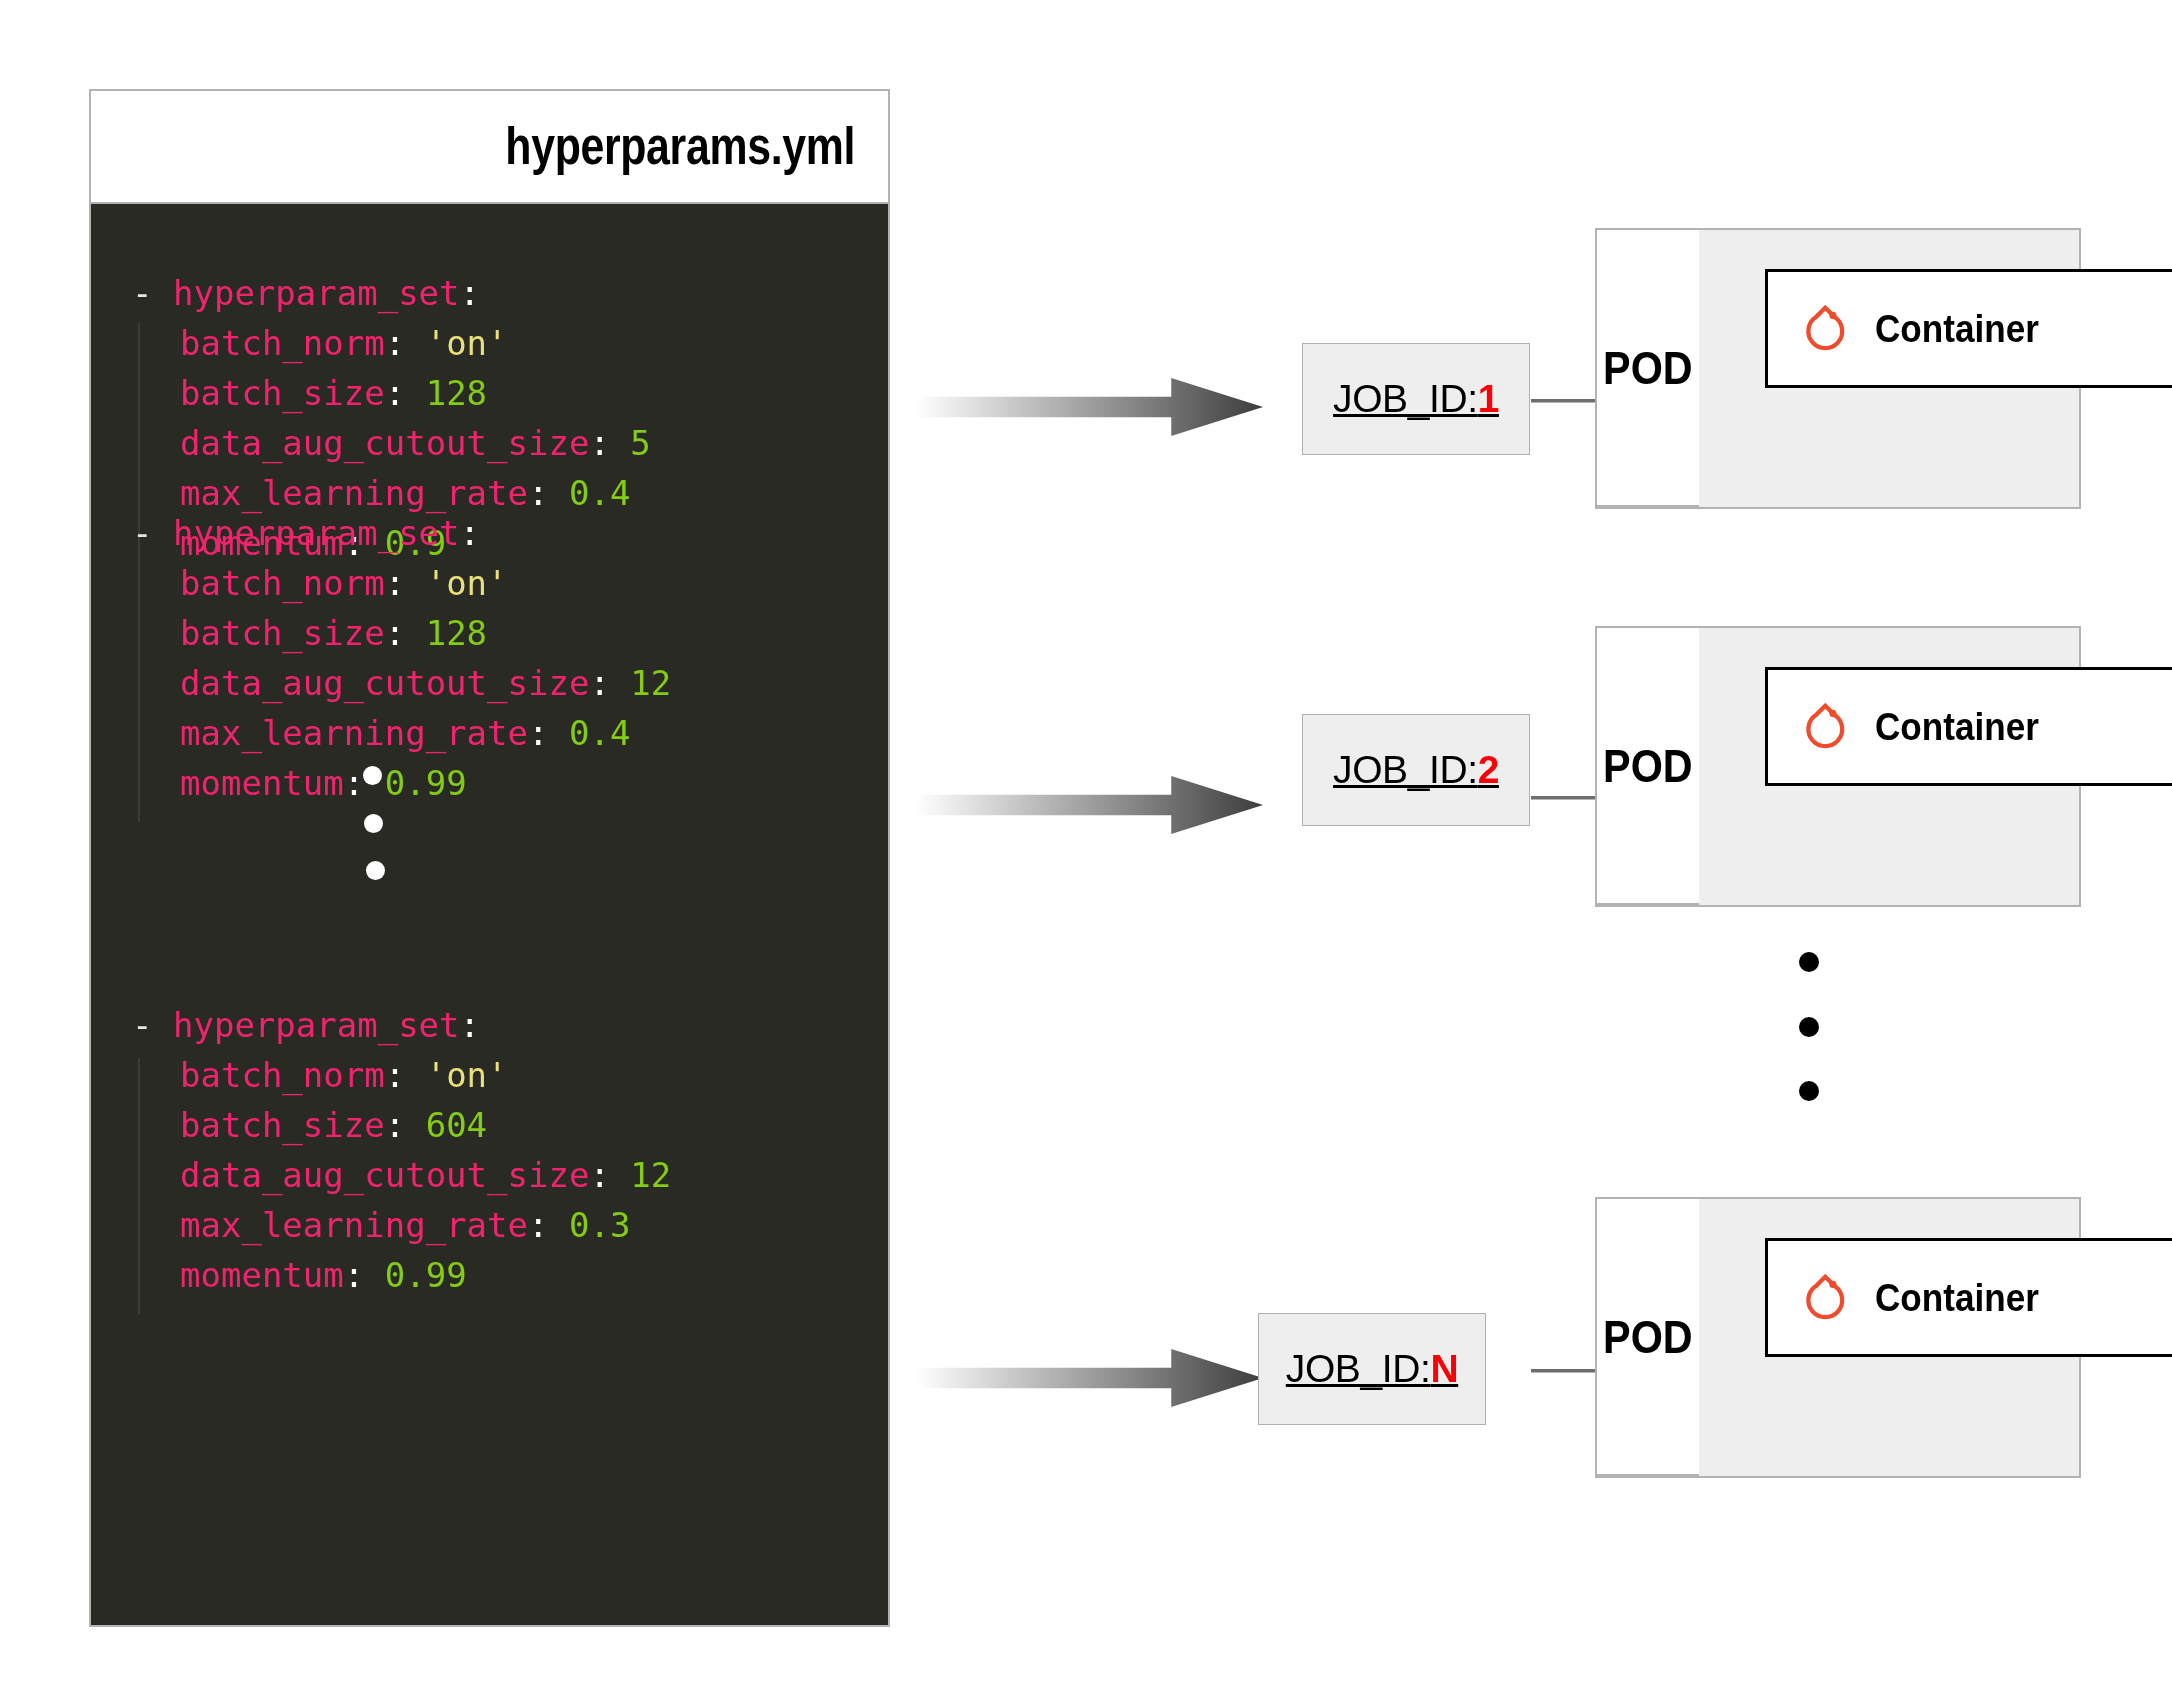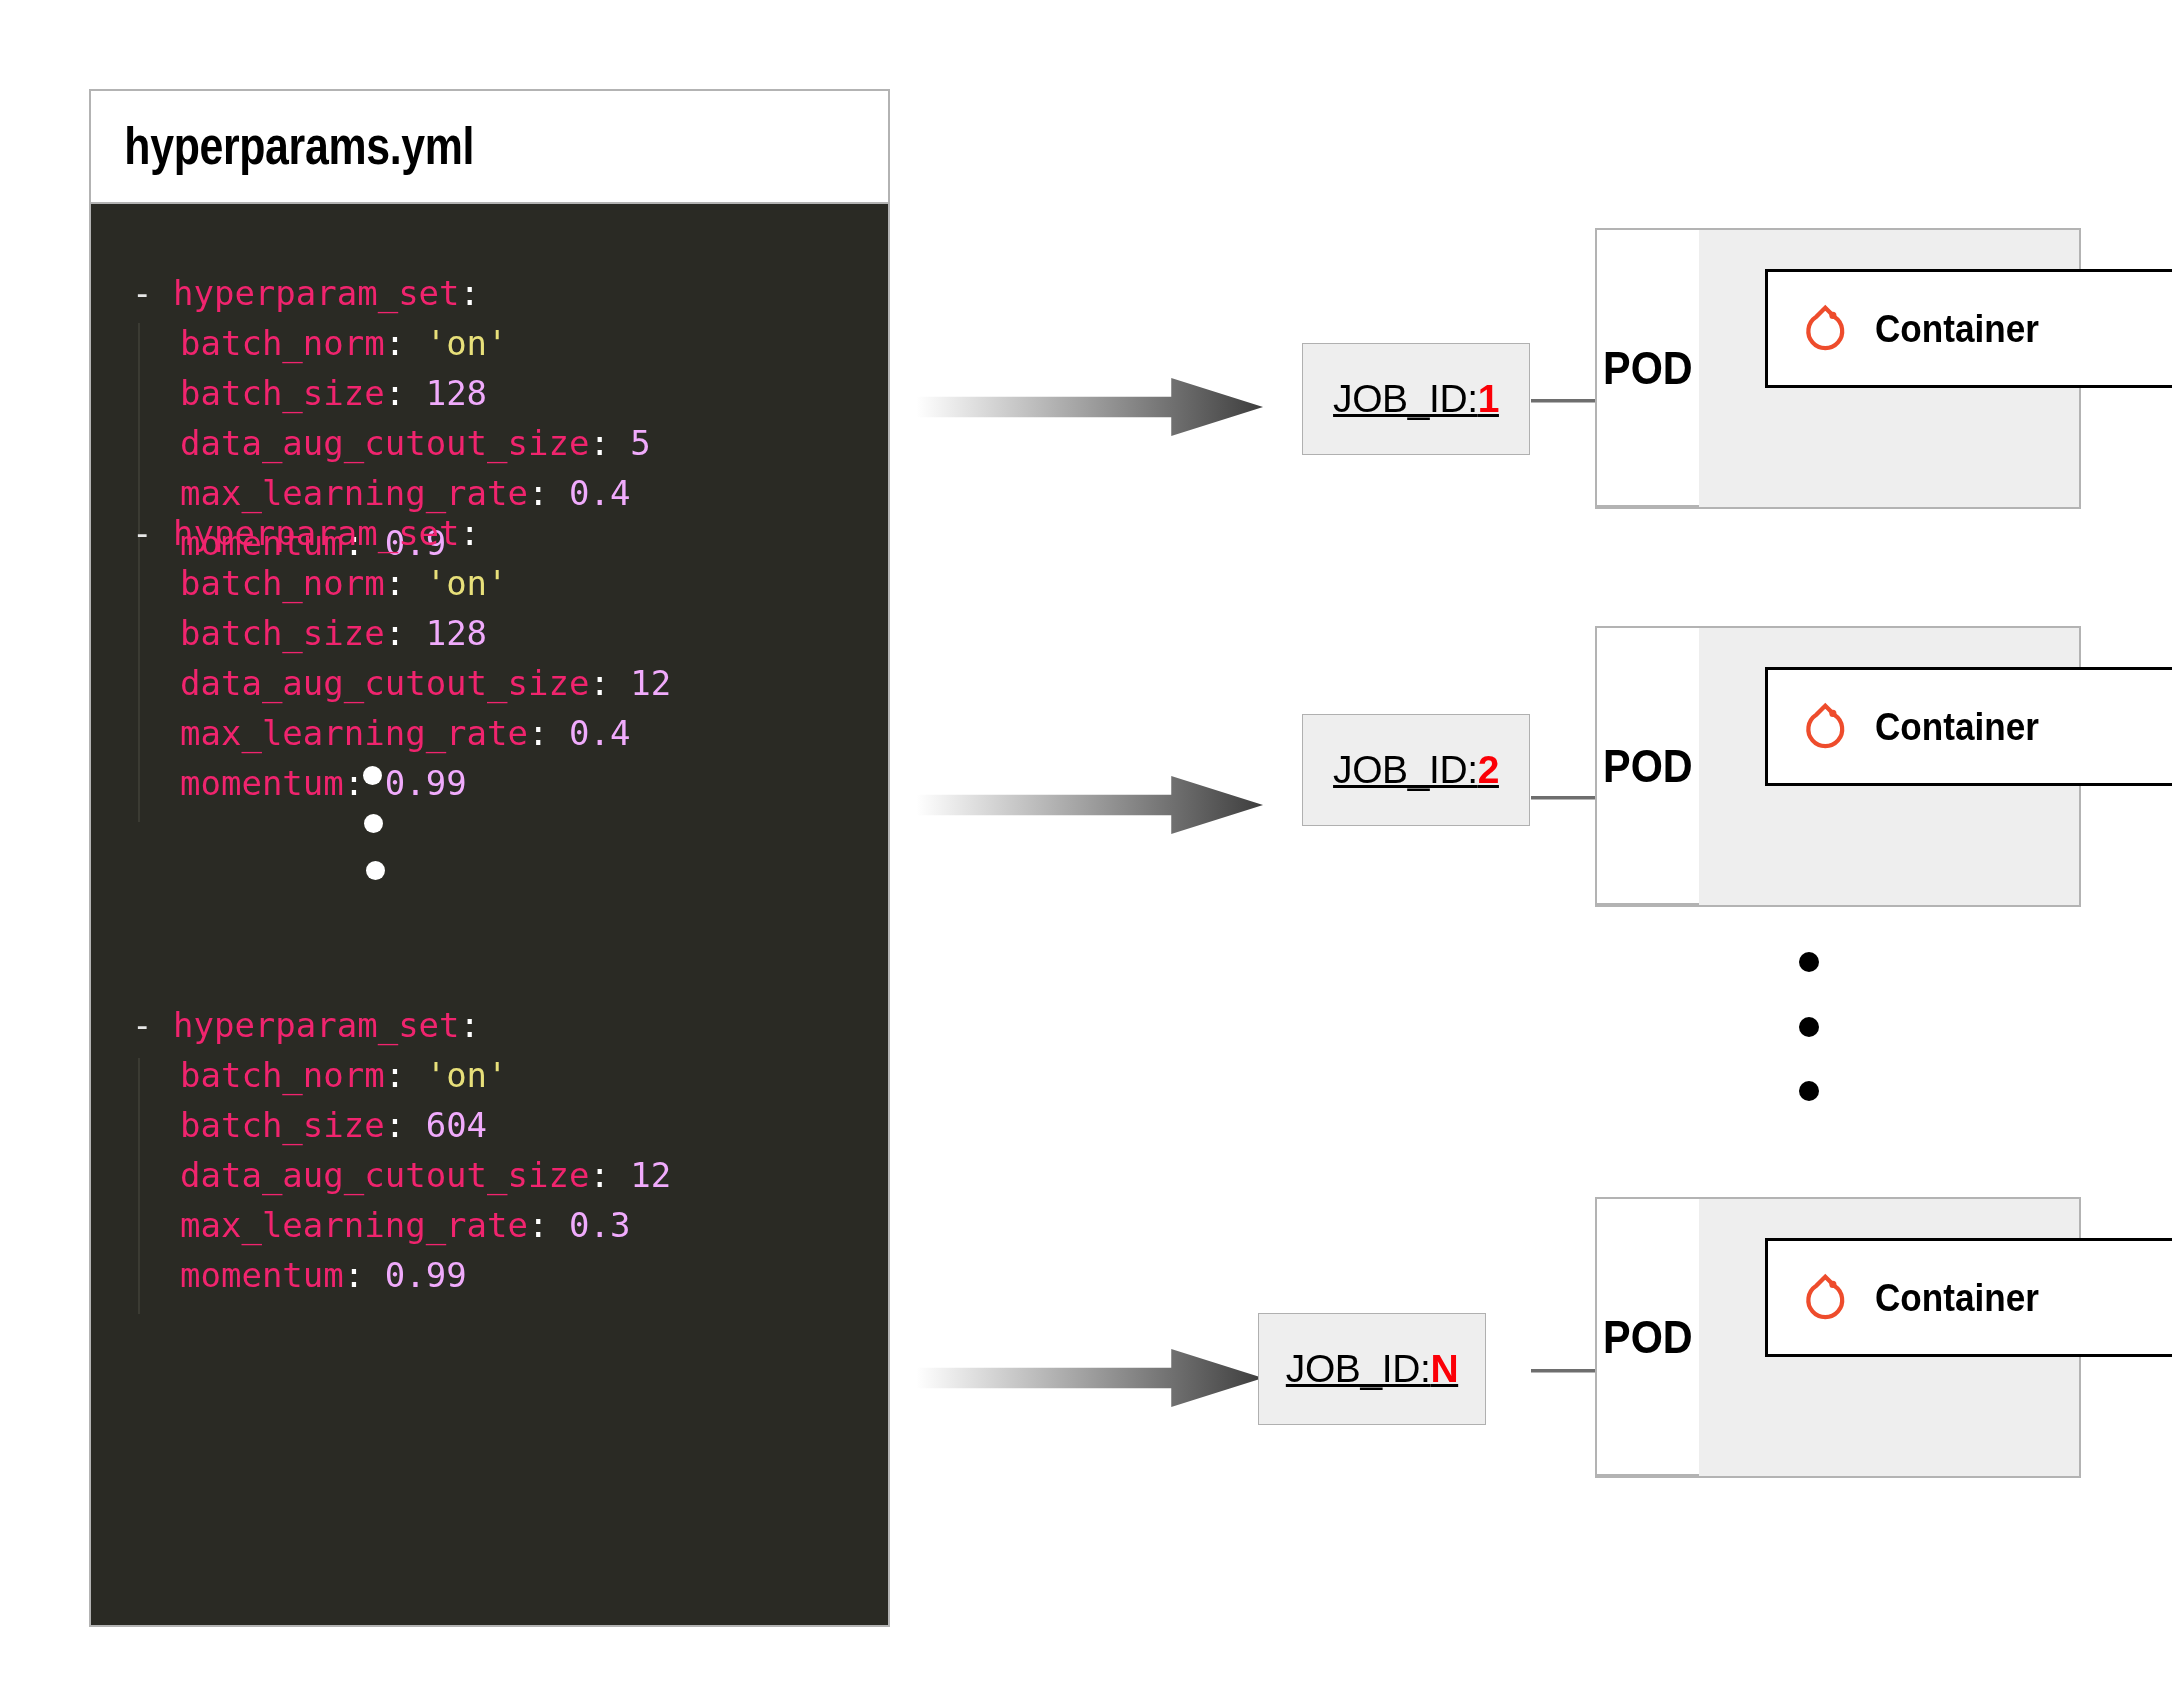--- a/index.html
+++ b/index.html
@@ -26,21 +26,21 @@
     border: 2.6px solid #b3b3b3;
     background: #ffffff;
     display: flex;
     flex-direction: column;
   }
   #yaml-header {
     height: 111px;
     flex: 0 0 111px;
     display: flex;
     align-items: center;
-    justify-content: flex-start;
+    justify-content: flex-end;
     background: #ffffff;
     border-bottom: 2.6px solid #b3b3b3;
   }
   #yaml-title {
     font-family: "Liberation Sans Narrow", "Liberation Sans", sans-serif;
     font-weight: bold;
     font-size: 51px;
     color: #000000;
     letter-spacing: -0.4px;
     transform: scaleX(0.84);
@@ -73,21 +73,21 @@
     font-size: 34px;
     line-height: 50px;
     white-space: pre;
     color: #ffffff;
   }
   .ln-dash   { padding-left: 41px; }
   .ln-indent { padding-left: 89px; }
 
   .tok-key    { color: #f0246e; }
   .tok-colon  { color: #ffffff; }
-  .tok-num    { color: #f0abfc; }
+  .tok-num    { color: #84cc16; }
   .tok-str    { color: #e8e07a; }
   .tok-dash   { color: #e6e6e6; }
 
   
   .code-dots {
     position: absolute;
     left: 0;
     width: 100%;
   }
   .code-dots .dot {

